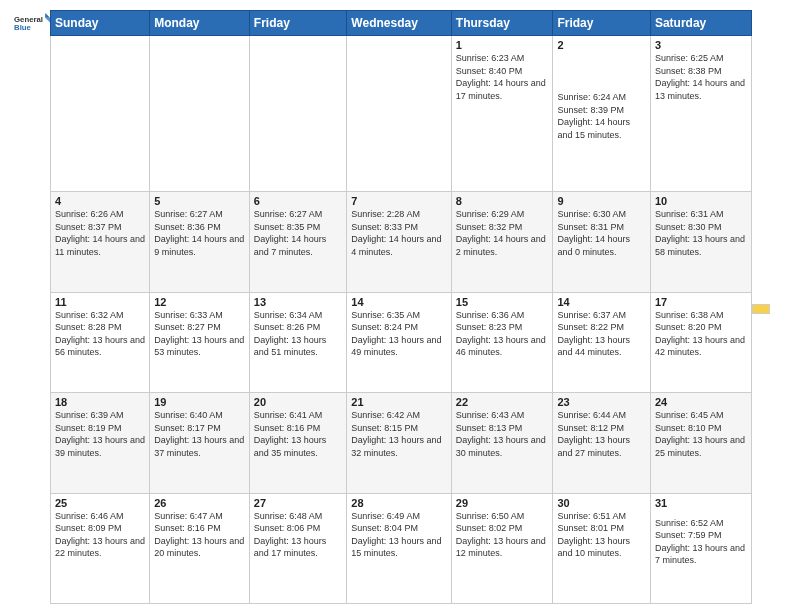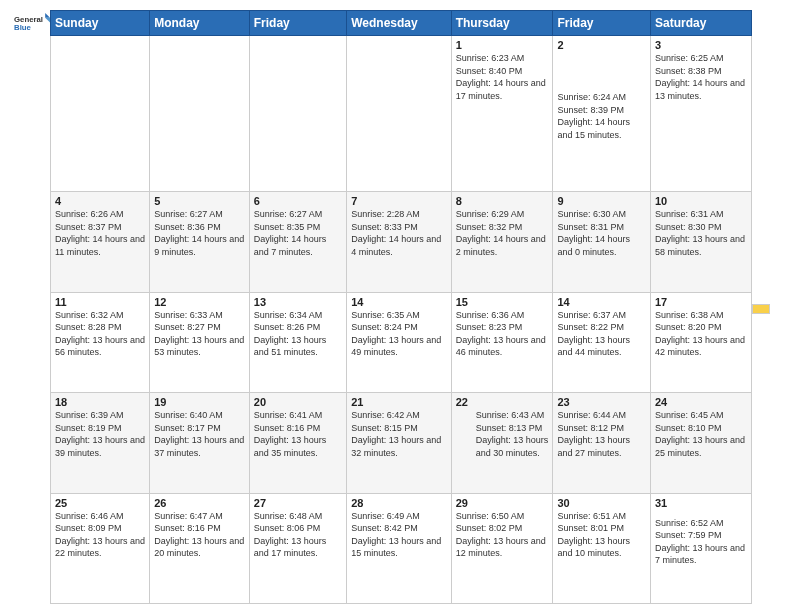--- a/index.html
+++ b/index.html
@@ -263,21 +263,21 @@
 Daylight: 13 hours and 35 minutes.</div>
           </td>
           <td>
             <span class="day-number">21</span>
             <div class="day-info" style="white-space: pre-wrap;">Sunrise: 6:42 AM
 Sunset: 8:15 PM
 Daylight: 13 hours and 32 minutes.</div>
           </td>
           <td>
             <span class="day-number">22</span>
-            <div class="day-info" style="white-space: pre-wrap; margin-left: 20px;">Sunrise: 6:43 AM
+            <div class="day-info" style="white-space: pre-wrap;">Sunrise: 6:43 AM
 Sunset: 8:13 PM
 Daylight: 13 hours and 30 minutes.</div>
           </td>
           <td>
             <span class="day-number">23</span>
             <div class="day-info" style="white-space: pre-wrap;">Sunrise: 6:44 AM
 Sunset: 8:12 PM
 Daylight: 13 hours and 27 minutes.</div>
           </td>
           <td>
@@ -302,21 +302,21 @@
           </td>
           <td>
             <span class="day-number">27</span>
             <div class="day-info" style="white-space: pre-wrap;">Sunrise: 6:48 AM
 Sunset: 8:06 PM
 Daylight: 13 hours and 17 minutes.</div>
           </td>
           <td>
             <span class="day-number">28</span>
             <div class="day-info" style="white-space: pre-wrap;">Sunrise: 6:49 AM
-Sunset: 8:42 PM
+Sunset: 8:04 PM
 Daylight: 13 hours and 15 minutes.</div>
           </td>
           <td>
             <span class="day-number">29</span>
             <div class="day-info" style="white-space: pre-wrap;">Sunrise: 6:50 AM
 Sunset: 8:02 PM
 Daylight: 13 hours and 12 minutes.</div>
           </td>
           <td>
             <span class="day-number">30</span>

